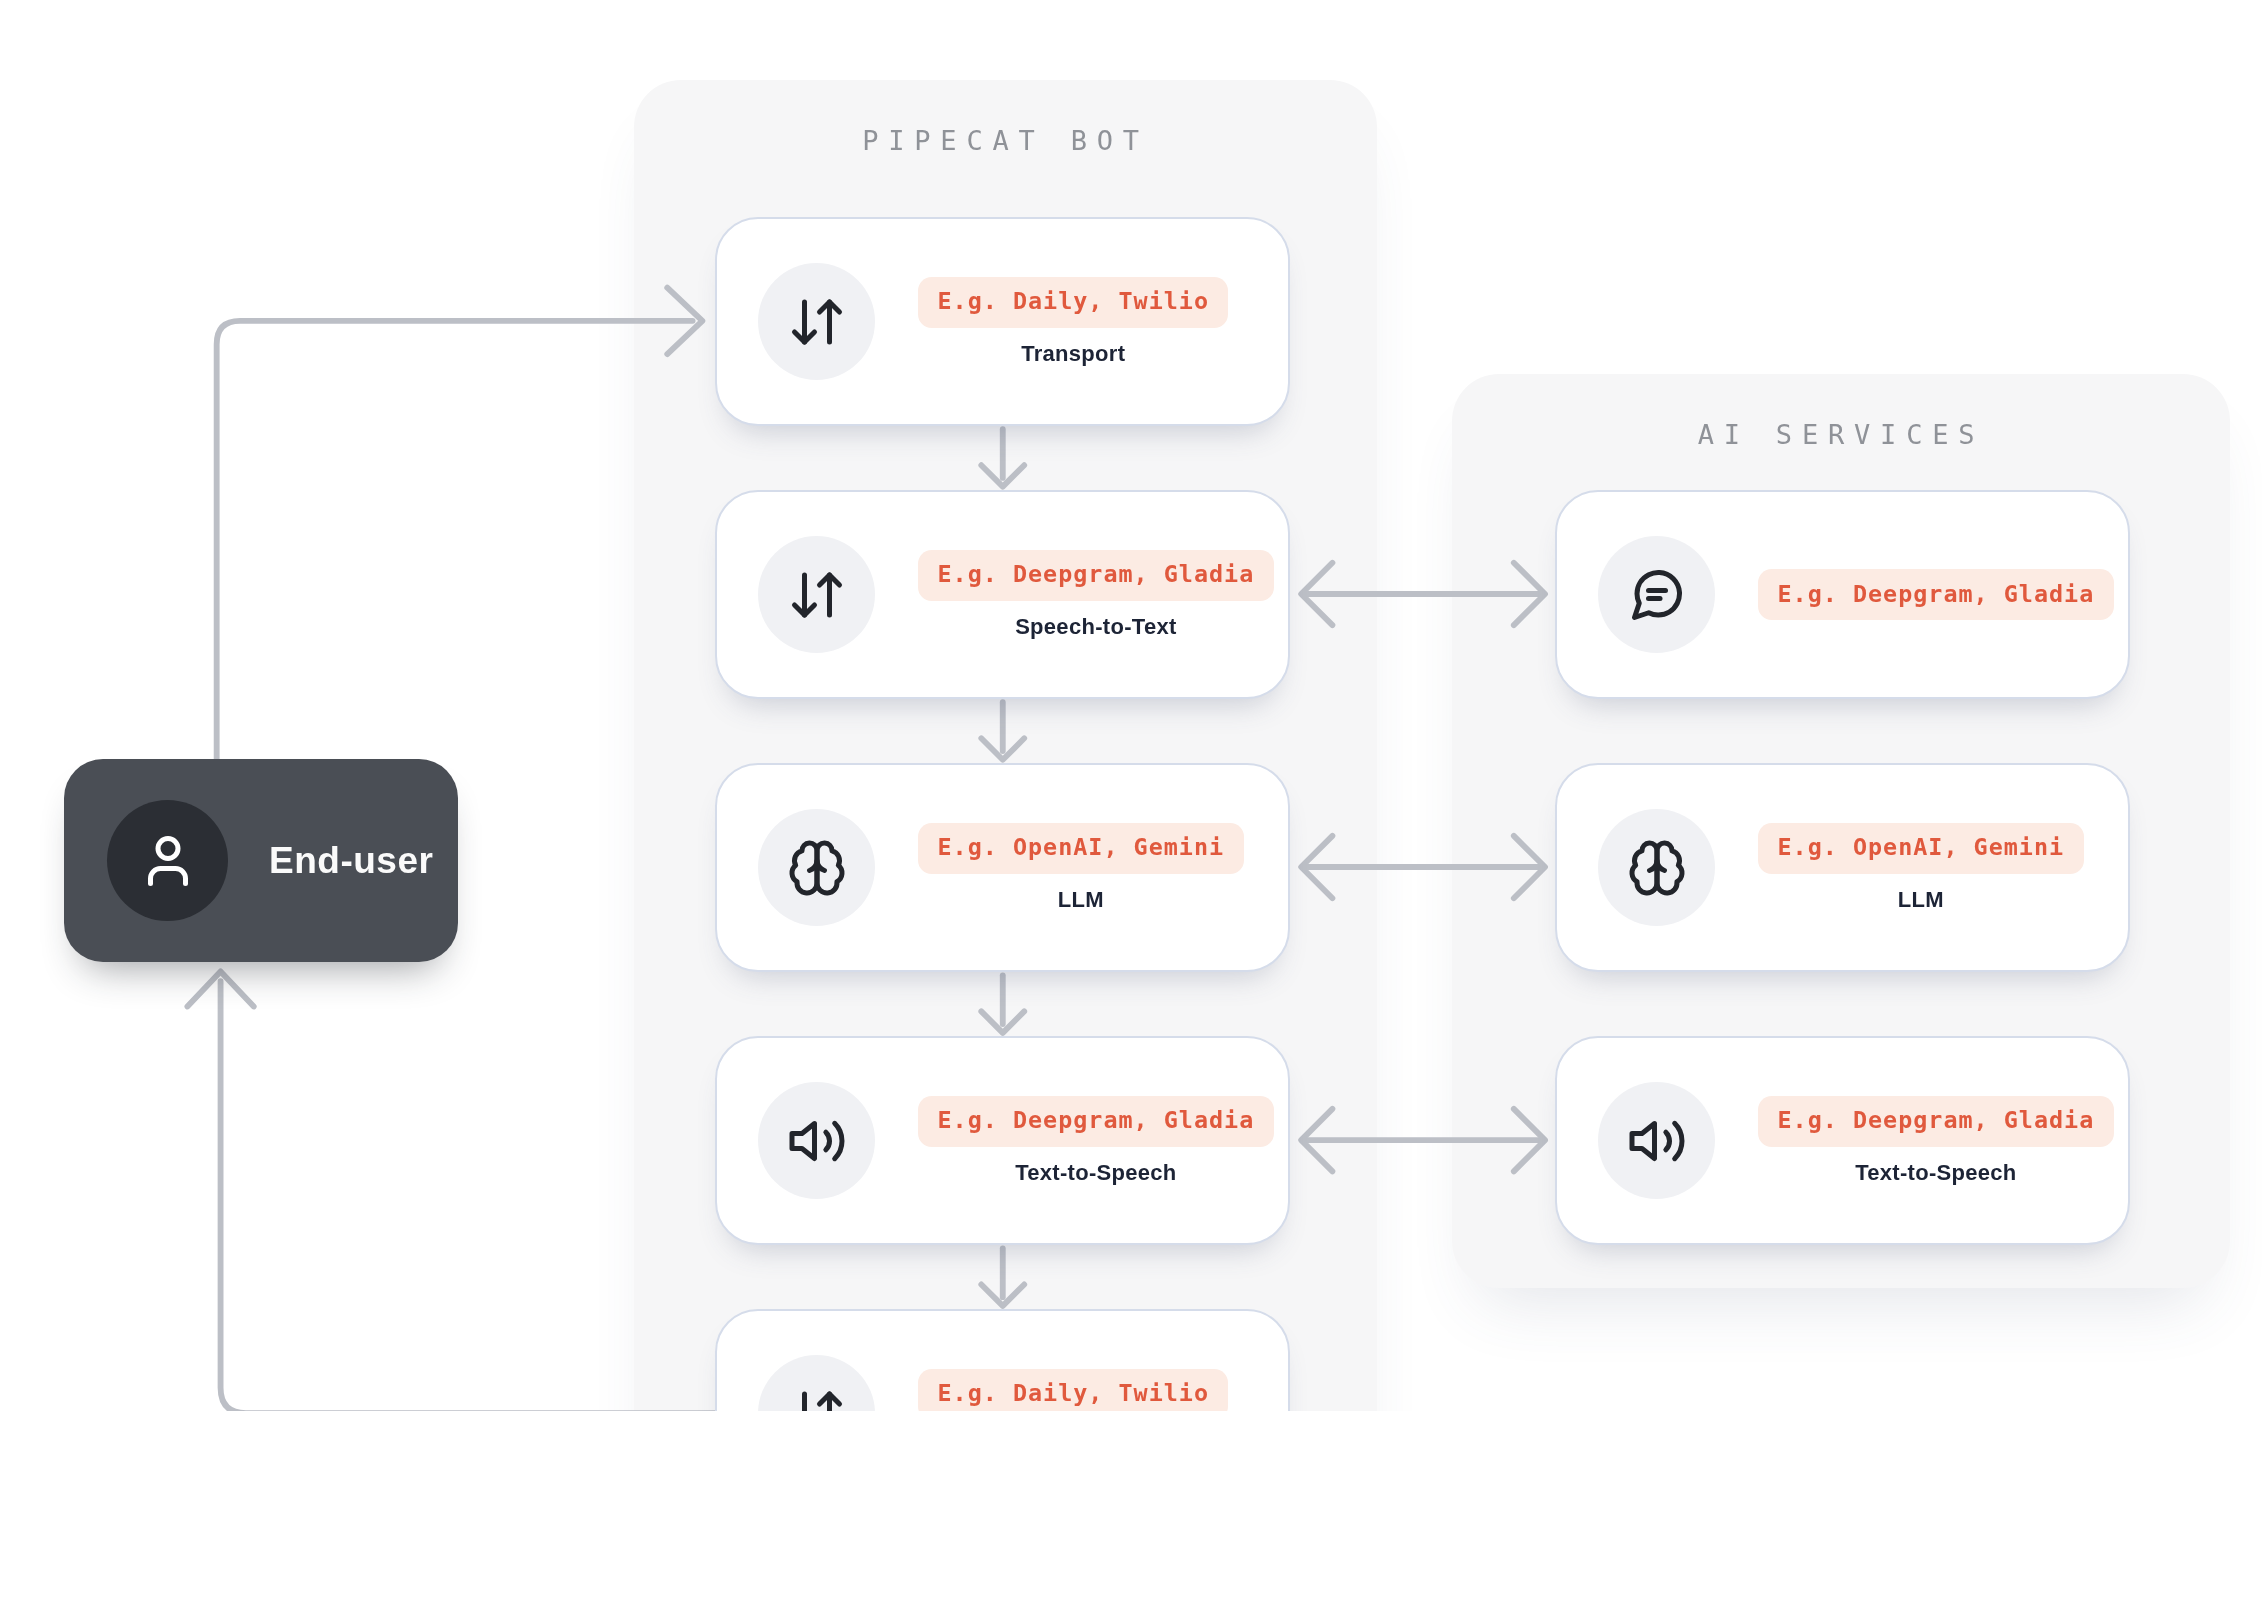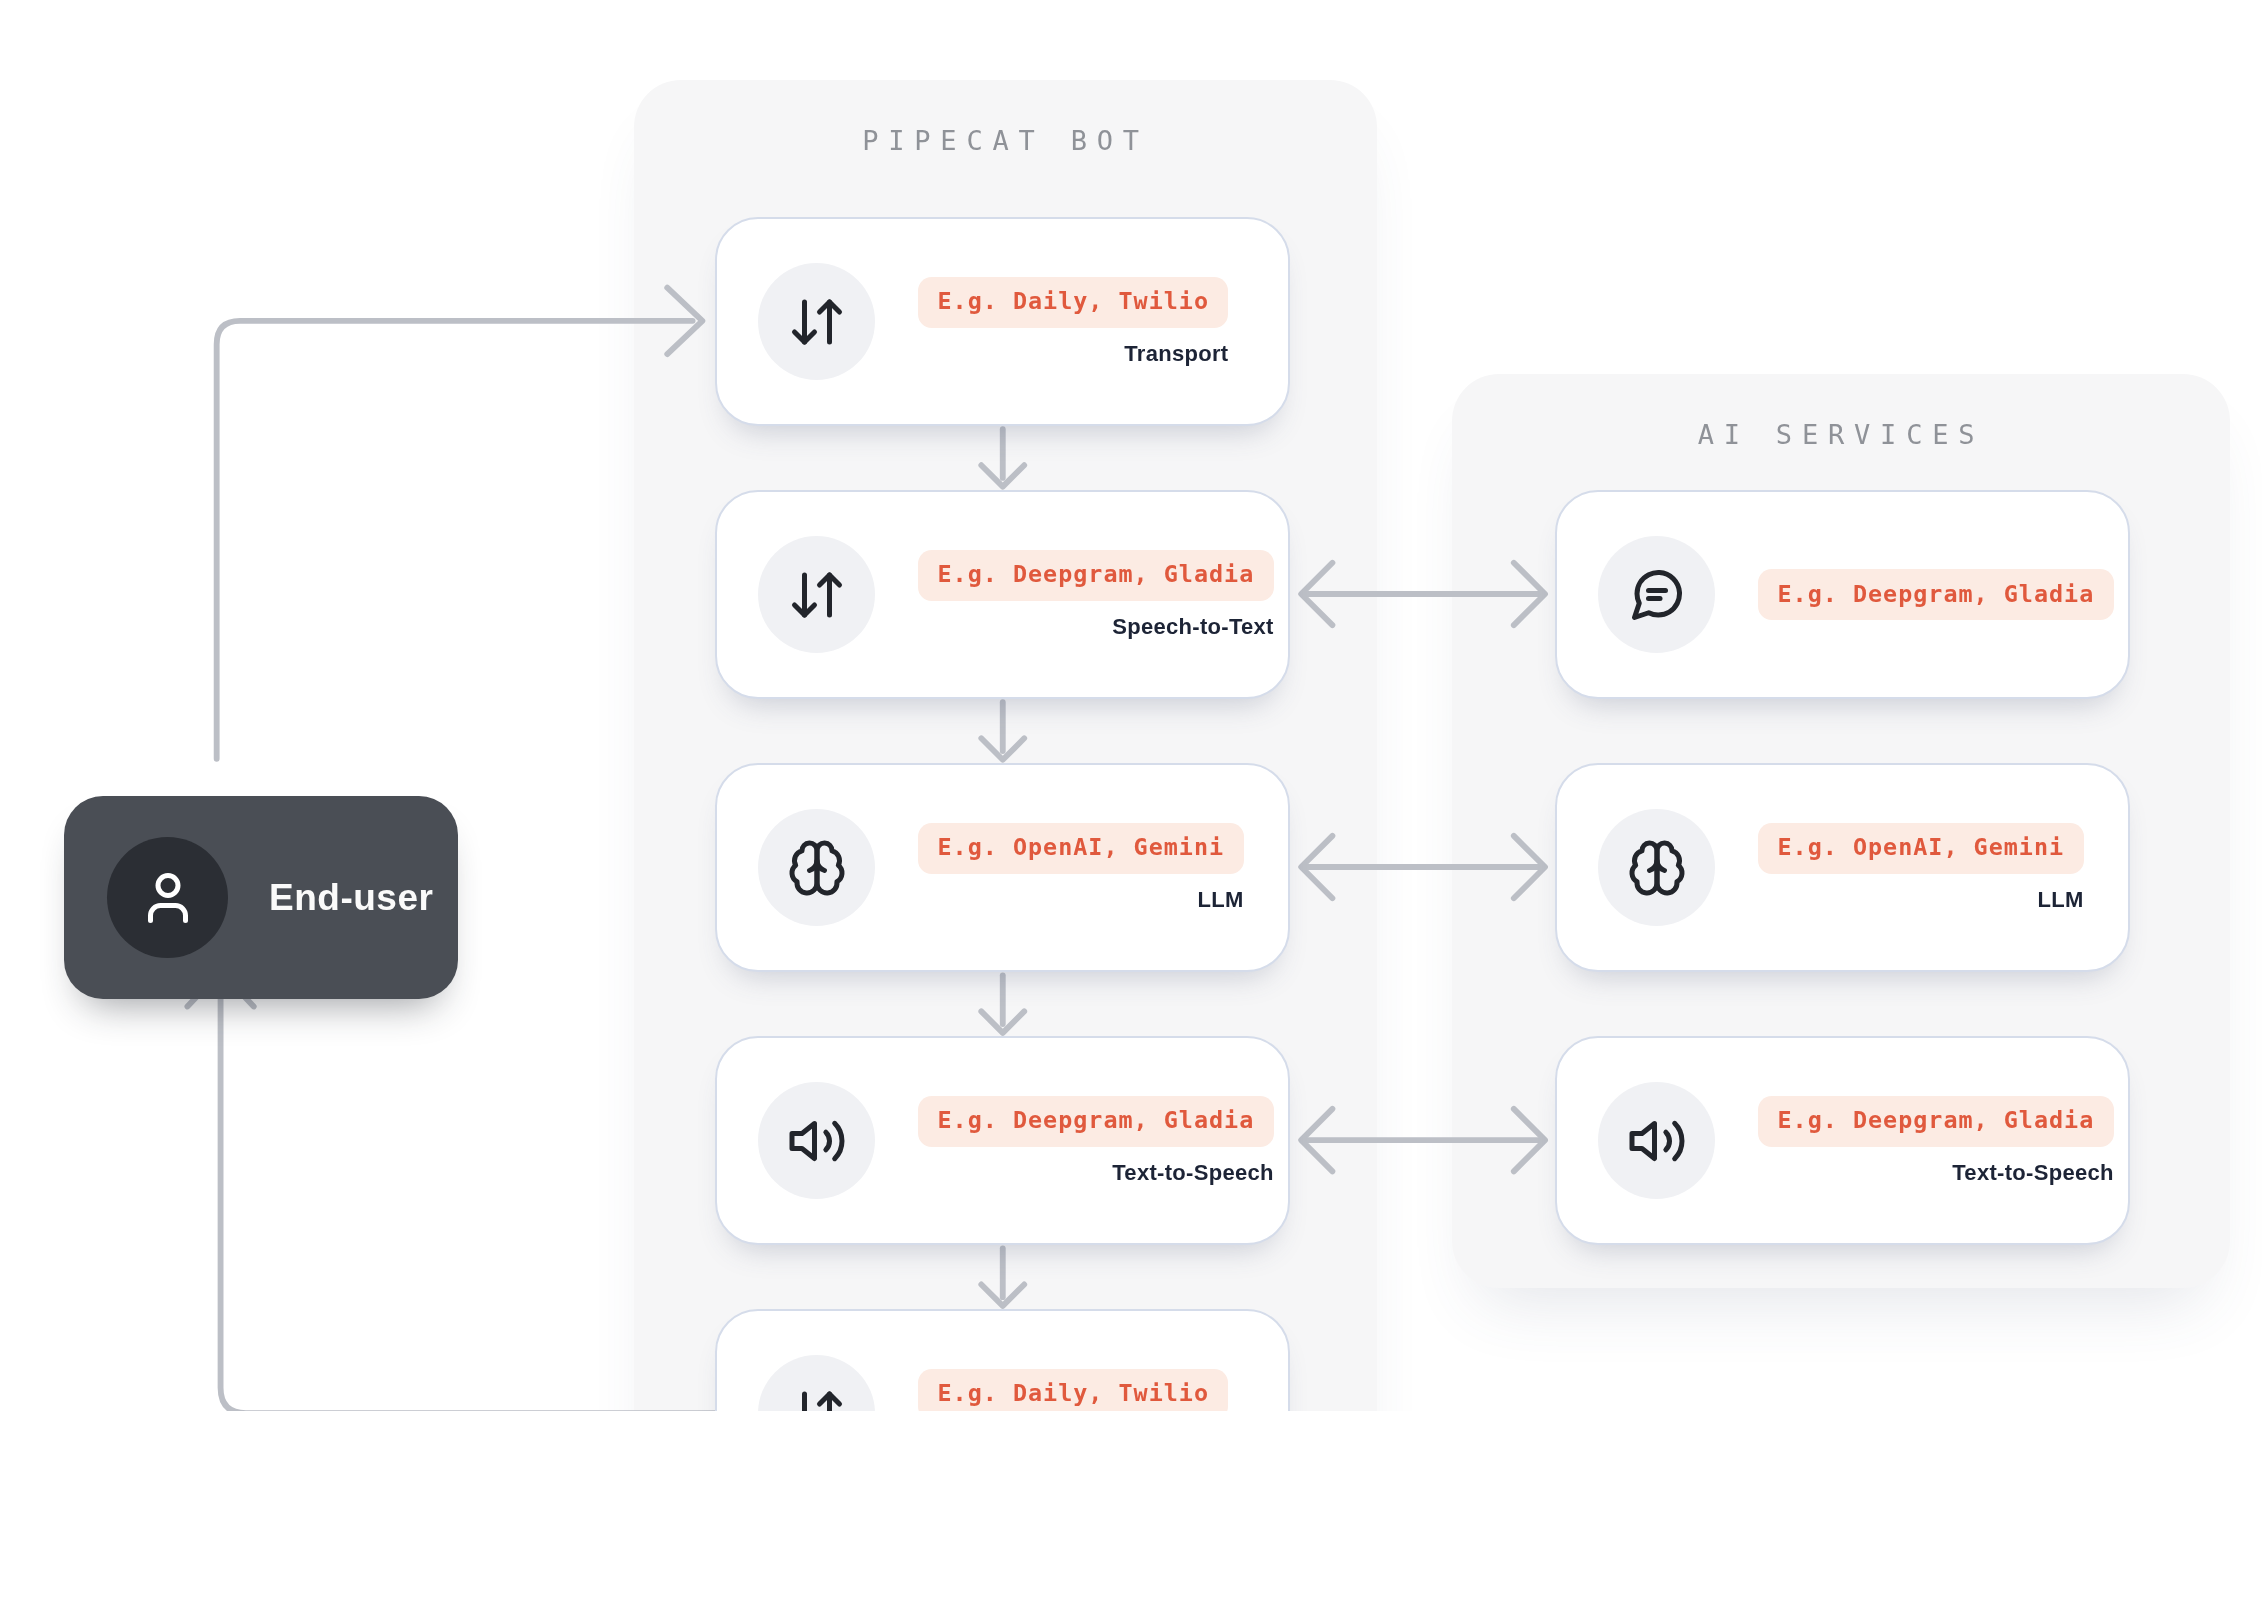--- a/index.html
+++ b/index.html
@@ -24,30 +24,30 @@
     background:var(--card_bg,#ffffff);border:2px solid var(--card_border,#d5dcea);
     border-radius:43px;display:flex;align-items:center;padding-left:41px;
     box-shadow:0 17.6px 31px -15.6px rgba(70,80,110,.28);z-index:2;
   }
   .icon-circle{
     width:117px;height:117px;border-radius:50%;flex:none;
     background:var(--icon_circle_bg,#f0f1f4);
     display:flex;align-items:center;justify-content:center;
   }
   .icon-circle svg{width:60px;height:60px;stroke:var(--icon_stroke,#22252b);fill:none;stroke-width:2;stroke-linecap:round;stroke-linejoin:round;}
-  .card-text{margin-left:43px;display:flex;flex-direction:column;align-items:flex-end;gap:14.6px;}
+  .card-text{margin-left:43px;display:flex;flex-direction:column;align-items:center;gap:14.6px;}
   .badge{
     font-family:"DejaVu Sans Mono",monospace;font-weight:700;font-size:23.4px;
     color:var(--badge_text,#e0593d);background:var(--badge_bg,#fcebe3);
     padding:13.7px 19.5px;border-radius:13.7px;letter-spacing:1px;line-height:1;white-space:nowrap;
   }
   .card-title{font-size:22px;font-weight:700;color:var(--card_title,#1d2436);letter-spacing:0.3px;line-height:1.1;}
   .card-title:empty{display:none;}
   .end-user{
-    position:absolute;left:64px;top:796px;width:394px;height:203px;
+    position:absolute;left:64px;top:759px;width:394px;height:203px;
     background:var(--end_user_bg,#4a4e55);border-radius:39px;
     display:flex;align-items:center;z-index:2;
     box-shadow:0 23.4px 39px -19.5px rgba(30,35,45,.45);
   }
   .avatar{
     width:121px;height:121px;margin-left:43px;border-radius:50%;flex:none;
     background:var(--end_user_avatar_bg,#2b2e34);
     display:flex;align-items:center;justify-content:center;
   }
   .avatar svg{width:60px;height:60px;stroke:#ffffff;fill:none;stroke-width:2;stroke-linecap:round;stroke-linejoin:round;}

